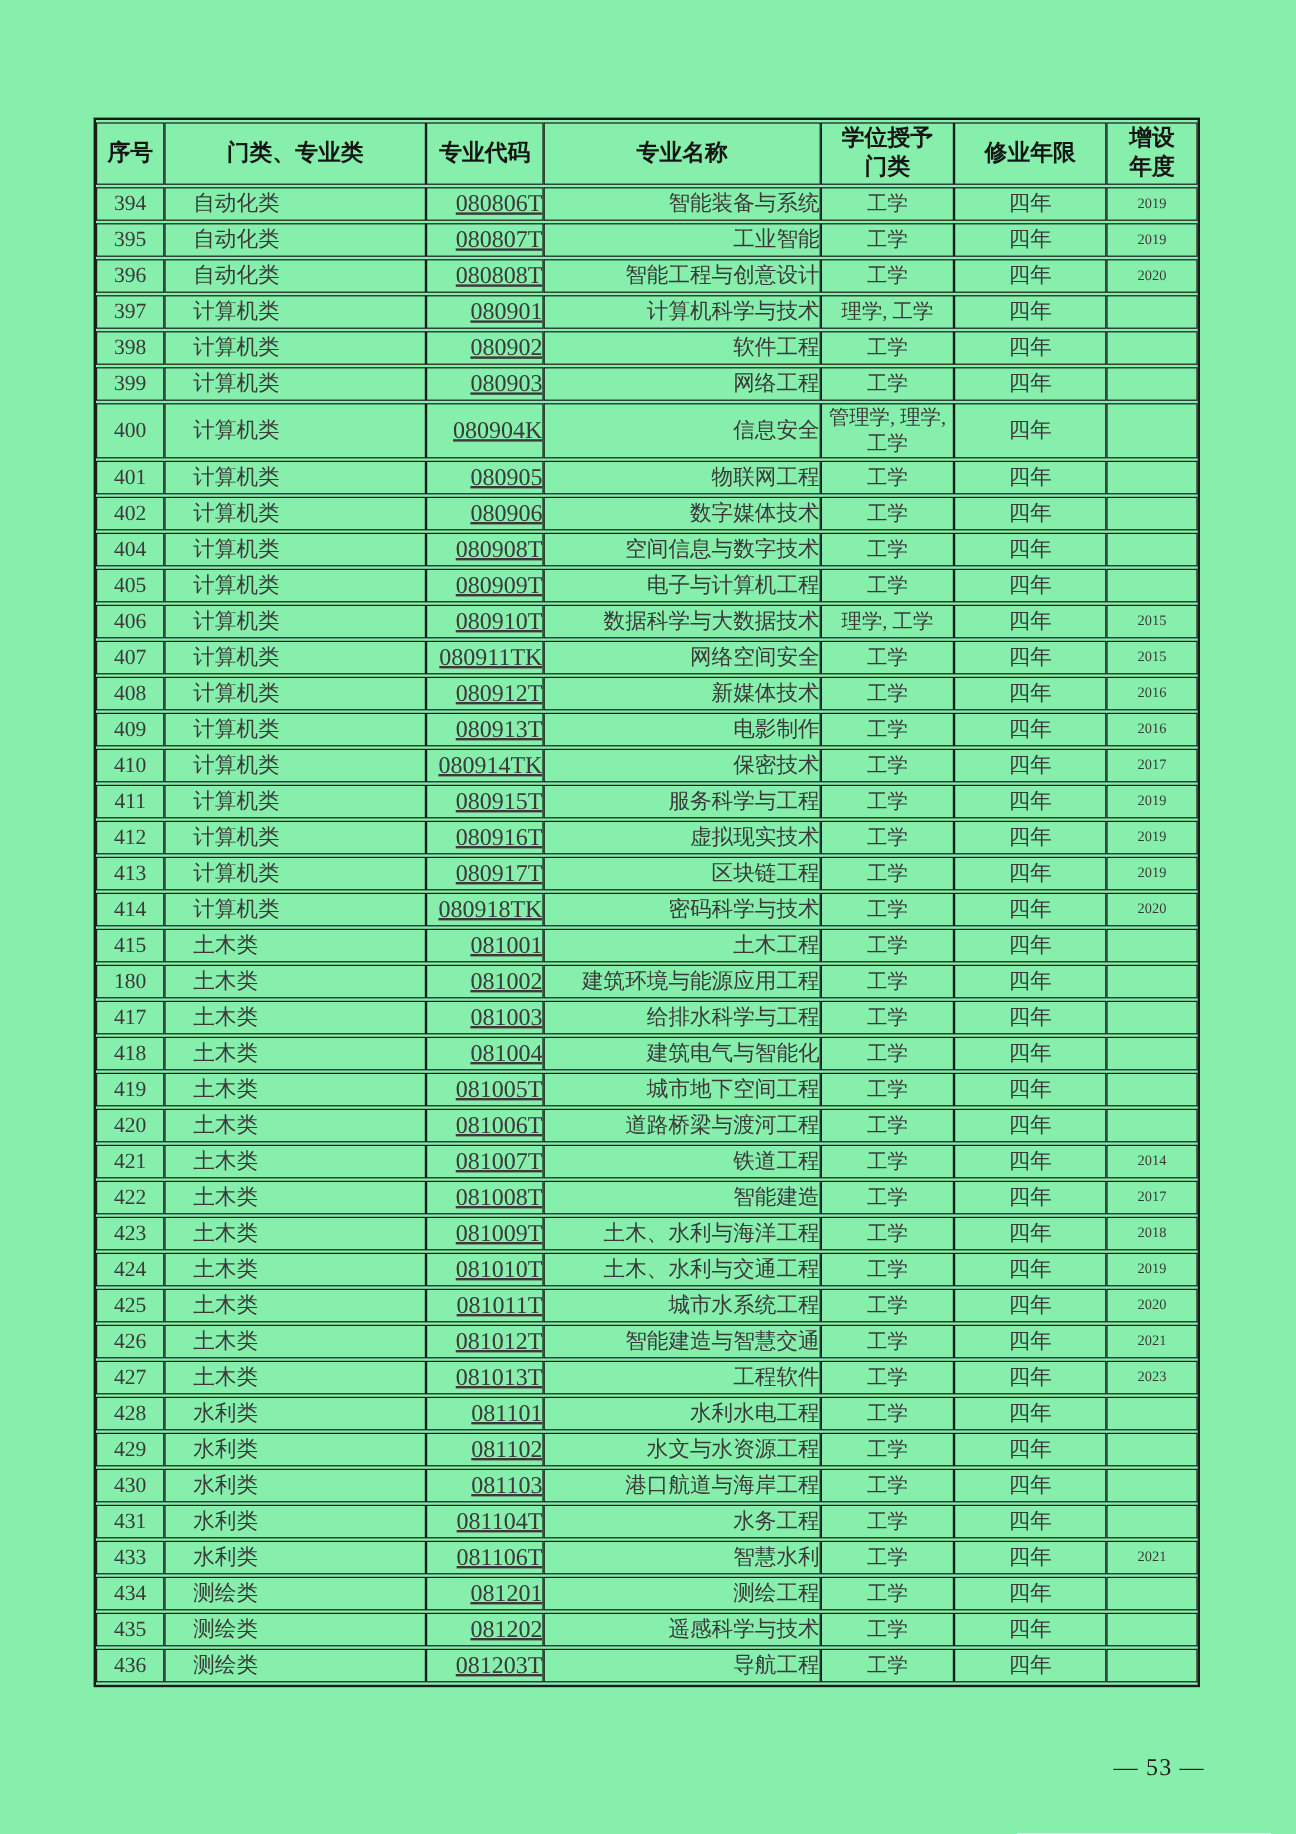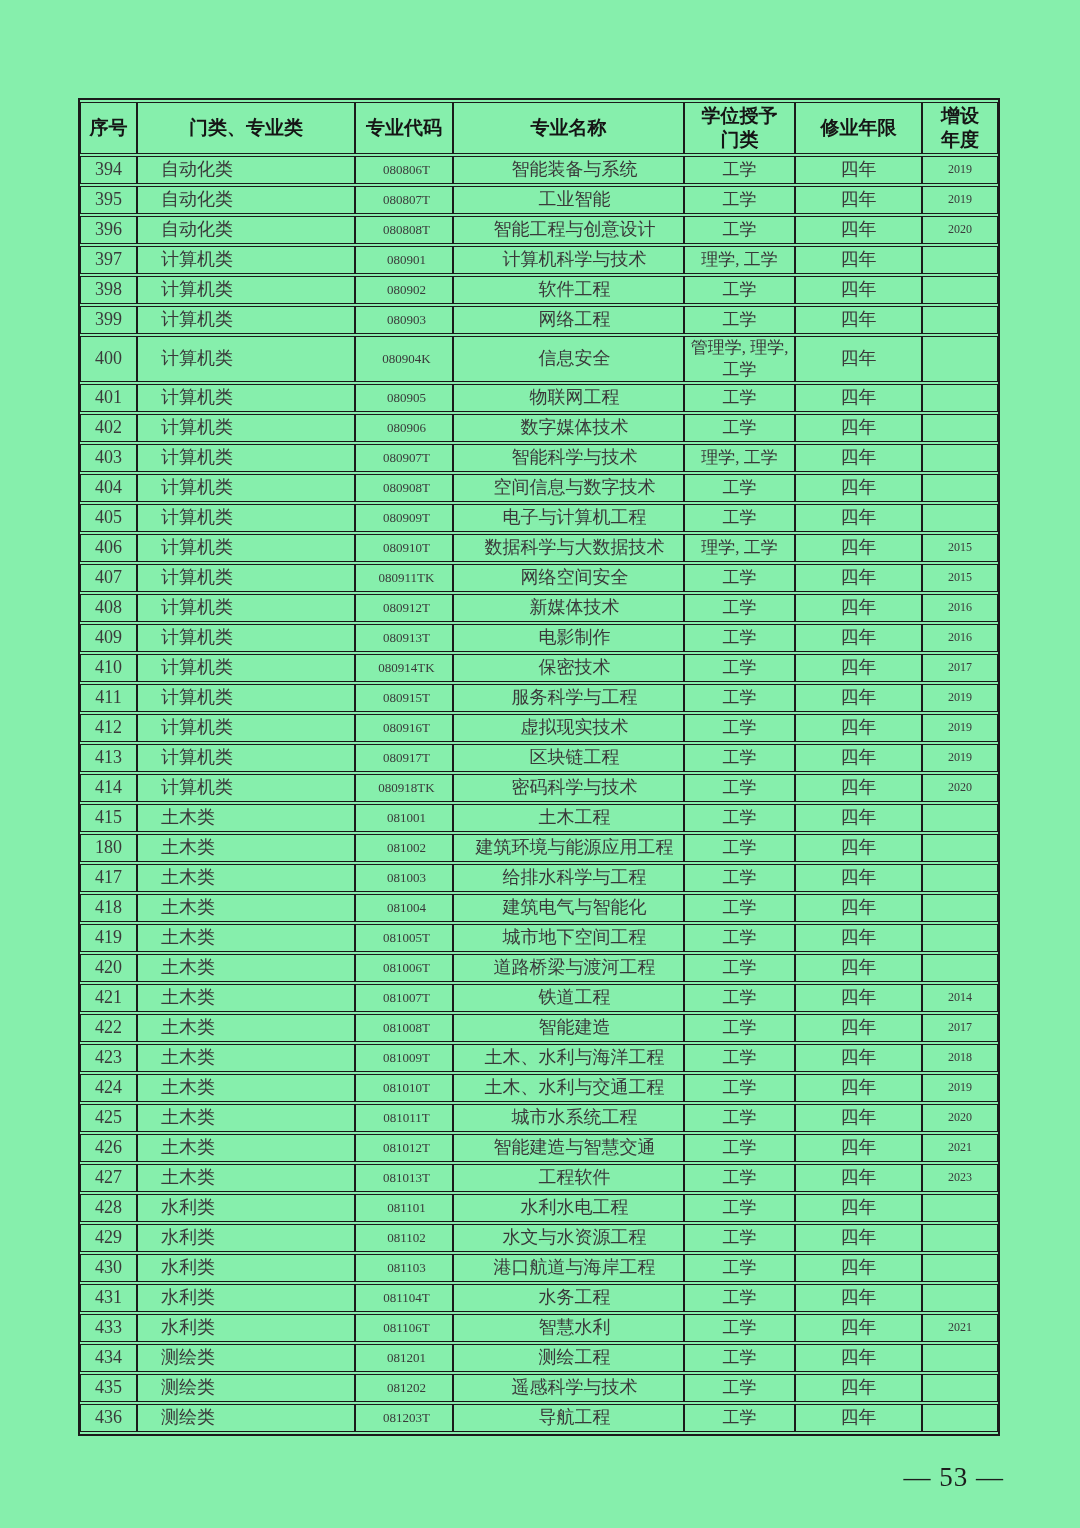--- a/index.html
+++ b/index.html
@@ -53,30 +53,30 @@
     height: 26px;
     vertical-align: middle;
     font-size: 18px;
     color: #3a3a3a;
     line-height: 1.3;
     padding: 0;
     overflow: hidden;
   }
   td.col0 { text-align: center; }
   td.col1 { text-align: left; padding-left: 23px; }
-  td.col2 { text-align: center; padding-left: 5px; font-size: 13px; }
-  td.col3 { text-align: center; padding-left: 12px; }
+  td.col2 { text-align: right; padding-left: 5px; font-size: 20px; text-decoration: underline; }
+  td.col3 { text-align: right; padding-left: 12px; }
   td.col4 { text-align: center; font-size: 17px; }
   td.col5 { text-align: center; }
   td.col6 { text-align: center; font-size: 12px; }
   .page-number {
     position: absolute;
     top: 1462px;
     right: 76px;
-    font-size: 27px;
+    font-size: 20px;
     color: #1d1d1d;
     letter-spacing: 1px;
     font-family: "Liberation Serif", "DejaVu Serif", serif;
   }
 </style>
 </head>
 <body>
 
 <div class="page">
 
@@ -180,29 +180,20 @@
           <tr>
             <td class="col0">402</td>
             <td class="col1">计算机类</td>
             <td class="col2">080906</td>
             <td class="col3">数字媒体技术</td>
             <td class="col4">工学</td>
             <td class="col5">四年</td>
             <td class="col6"></td>
           </tr>
           <tr>
-            <td class="col0">403</td>
-            <td class="col1">计算机类</td>
-            <td class="col2">080907T</td>
-            <td class="col3">智能科学与技术</td>
-            <td class="col4">理学, 工学</td>
-            <td class="col5">四年</td>
-            <td class="col6"></td>
-          </tr>
-          <tr>
             <td class="col0">404</td>
             <td class="col1">计算机类</td>
             <td class="col2">080908T</td>
             <td class="col3">空间信息与数字技术</td>
             <td class="col4">工学</td>
             <td class="col5">四年</td>
             <td class="col6"></td>
           </tr>
           <tr>
             <td class="col0">405</td>

